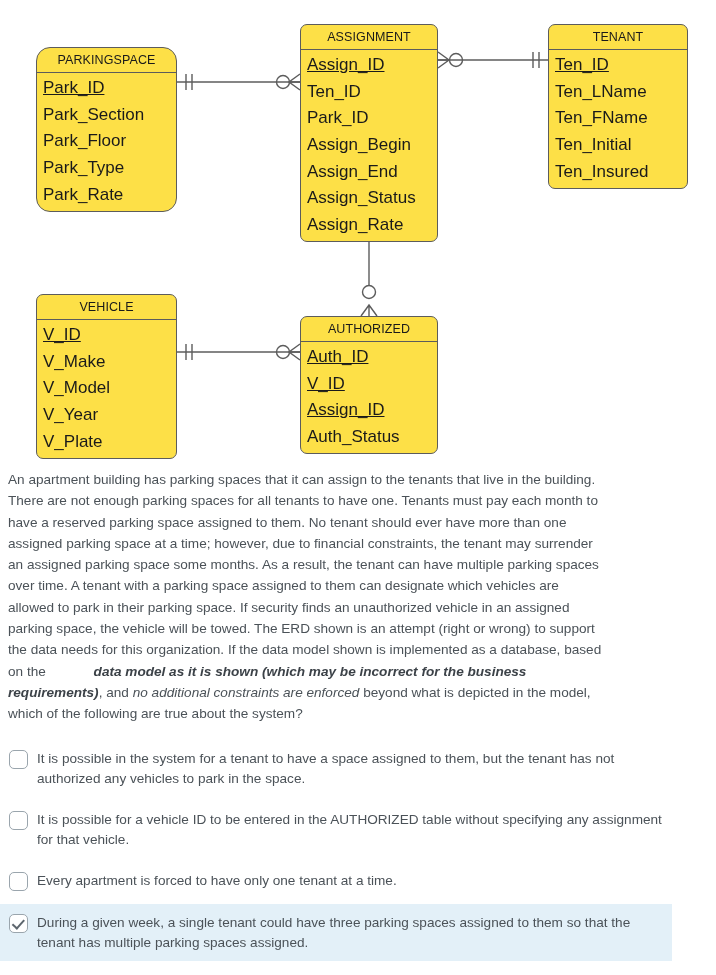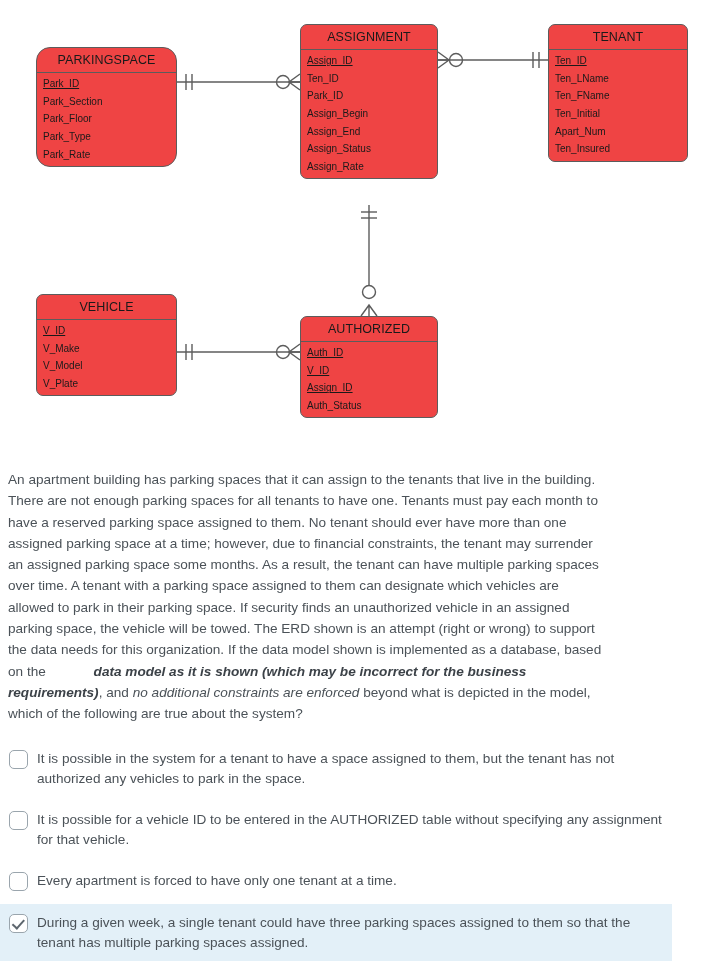--- a/index.html
+++ b/index.html
@@ -22,35 +22,35 @@
     left: 0; top: 0;
     width: 716px;
     height: 450px;
   }
   #erd-svg { position: absolute; left:0; top:0; }
 
   .entity {
     position: absolute;
     border: 1.4px solid #5c5c5c;
     border-radius: 7px;
-    background: #ef4444;
+    background: #fde047;
     overflow: hidden;
   }
   .entity-title {
     text-align: center;
     font-size: 12.5px;
     color: #1a1a1a;
     padding: 5px 4px 5px 4px;
     border-bottom: 1.4px solid #5c5c5c;
     font-family: "Liberation Sans", sans-serif;
     letter-spacing: .1px;
   }
   .attr-list { padding: 2px 0 3px 0; }
   .attr {
-    font-size: 10px;
+    font-size: 17px;
     color: #1a1a1a;
     padding: 3.3px 0 3.3px 6px;
     white-space: nowrap;
     font-family: "Liberation Sans", sans-serif;
   }
   .attr span.pk { text-decoration: underline; }
 
   
   #question-block {
     position: absolute;
@@ -173,31 +173,31 @@
     </div>
   </div>
 
   <div class="entity" style="left:548px; top:24px; width:140px;">
     <div class="entity-title">TENANT</div>
     <div class="attr-list">
       <div class="attr"><span class="pk">Ten_ID</span></div>
       <div class="attr"><span>Ten_LName</span></div>
       <div class="attr"><span>Ten_FName</span></div>
       <div class="attr"><span>Ten_Initial</span></div>
-      <div class="attr"><span>Apart_Num</span></div>
       <div class="attr"><span>Ten_Insured</span></div>
     </div>
   </div>
 
   <div class="entity" style="left:36px; top:294px; width:141px;">
     <div class="entity-title">VEHICLE</div>
     <div class="attr-list">
       <div class="attr"><span class="pk">V_ID</span></div>
       <div class="attr"><span>V_Make</span></div>
       <div class="attr"><span>V_Model</span></div>
+      <div class="attr"><span>V_Year</span></div>
       <div class="attr"><span>V_Plate</span></div>
     </div>
   </div>
 
   <div class="entity" style="left:300px; top:316px; width:138px;">
     <div class="entity-title">AUTHORIZED</div>
     <div class="attr-list">
       <div class="attr"><span class="pk">Auth_ID</span></div>
       <div class="attr"><span class="pk">V_ID</span></div>
       <div class="attr"><span class="pk">Assign_ID</span></div>

